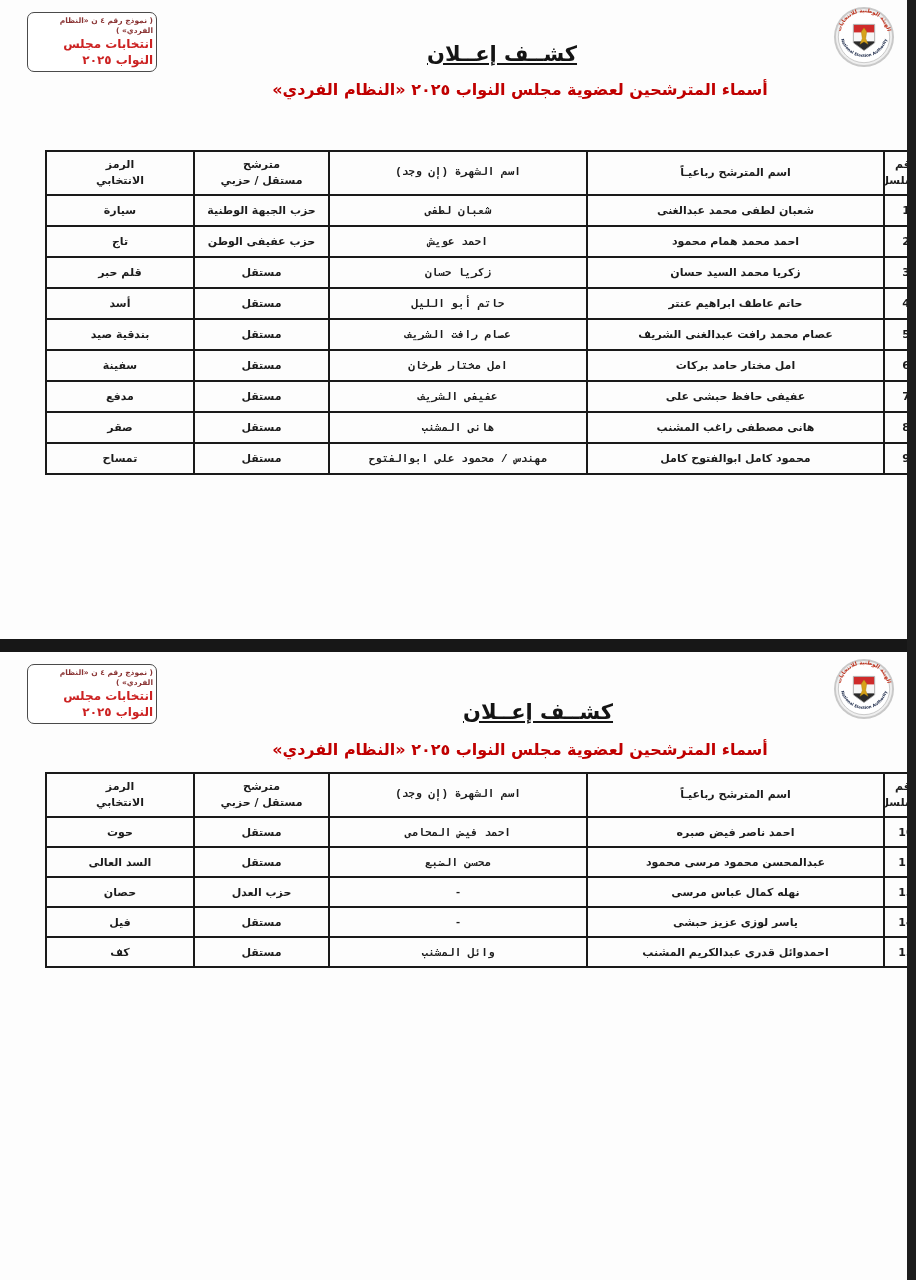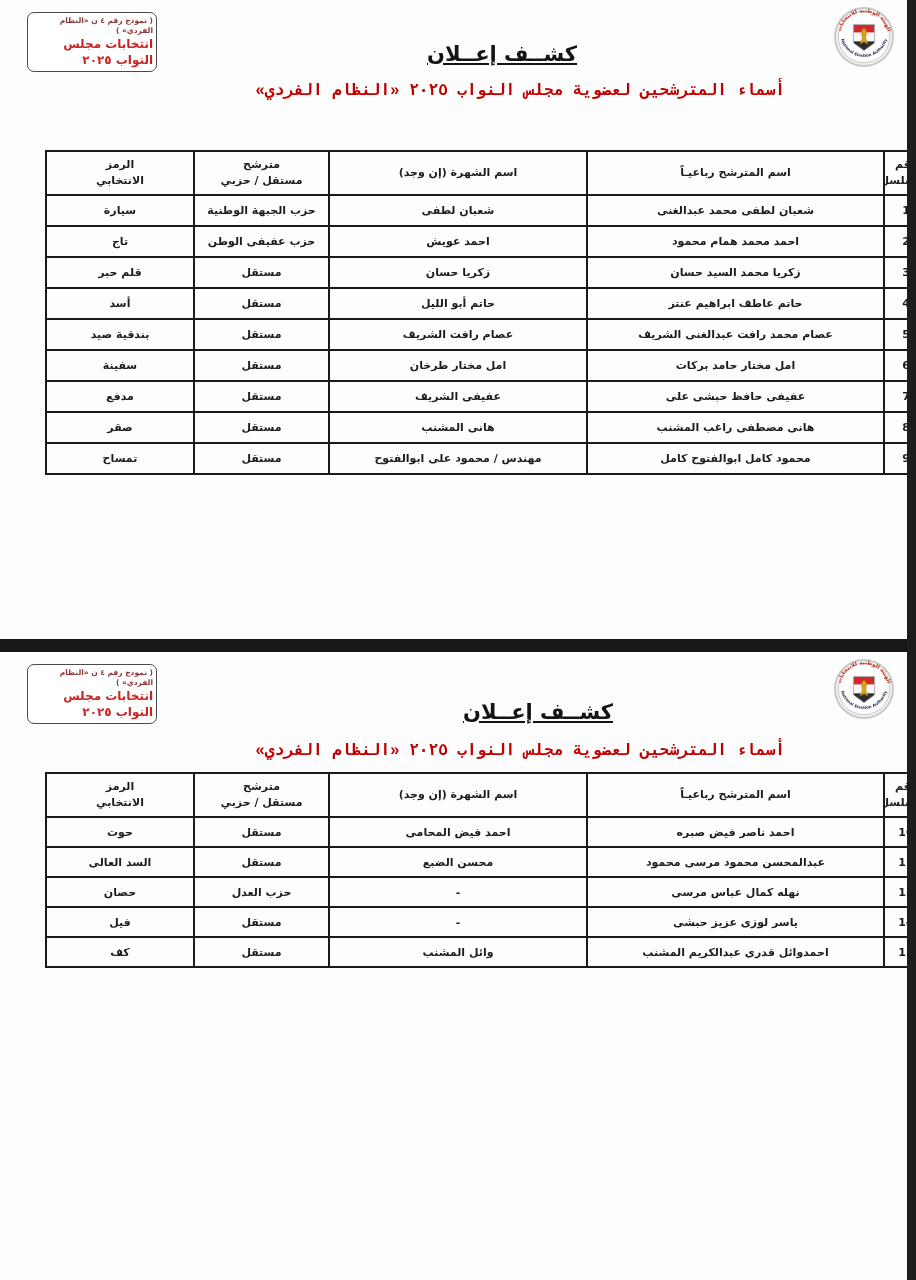--- a/index.html
+++ b/index.html
@@ -23,21 +23,21 @@
   .form-box .l2{font-size:12px;font-weight:700;color:#cc2222;line-height:1.35;direction:rtl;}
 
   
   .emblem{position:absolute;top:6px;right:21px;width:62px;height:62px;}
 
   
   .head-block{position:absolute;left:124px;right:0;text-align:center;direction:rtl;}
   .doc-title{font-size:21px;font-weight:700;color:#141414;position:relative;text-decoration:underline;}
   .page-1 .doc-title{left:-18px;}
   .page-2 .doc-title{left:18px;}
-  .doc-subtitle{font-size:16px;font-weight:700;color:#c00000;position:relative;font-family:Liberation Mono, monospace;}
+  .doc-subtitle{font-size:16px;font-weight:700;color:#c00000;position:relative;}
   .doc-district{font-size:13.5px;font-weight:700;color:#141414;position:relative;}
   .t1{top:42px;} .t2{top:80px;} .t3{top:108px;}
   .page-2 .t1{top:48px;} .page-2 .t2{top:88px;}
 
   
   .cand-table{
     position:absolute;left:45px;width:832px;
     border-collapse:collapse;table-layout:fixed;direction:rtl;
     font-weight:700;
   }
@@ -45,21 +45,21 @@
   .page-2 .cand-table{top:120px;}
   .cand-table th,.cand-table td{
     border:2px solid #1a1a1a;text-align:center;vertical-align:middle;
     font-size:11px;color:#1c1c1c;padding:1px 4px;overflow:hidden;
   }
   .cand-table th{height:40px;white-space:pre-line;line-height:1.45;}
   .page-1 .cand-table td{height:27px;margin-top:24px;}
   .page-2 .cand-table td{height:26px;}
   .col-serial{width:34px;}
   .col-name{width:287px;}
-  .col-alias{width:248px;}
+  .col-alias{width:248px;font-family:Liberation Mono, monospace;}
   .col-affiliation{width:125px;}
   .col-symbol{width:138px;}
 </style>
 </head>
 <body>
 
 <div class="page page-1">
 
   <div class="form-box">
     <div class="l1">( نموذج رقم ٤ ن «النظام الفردي» )</div>

